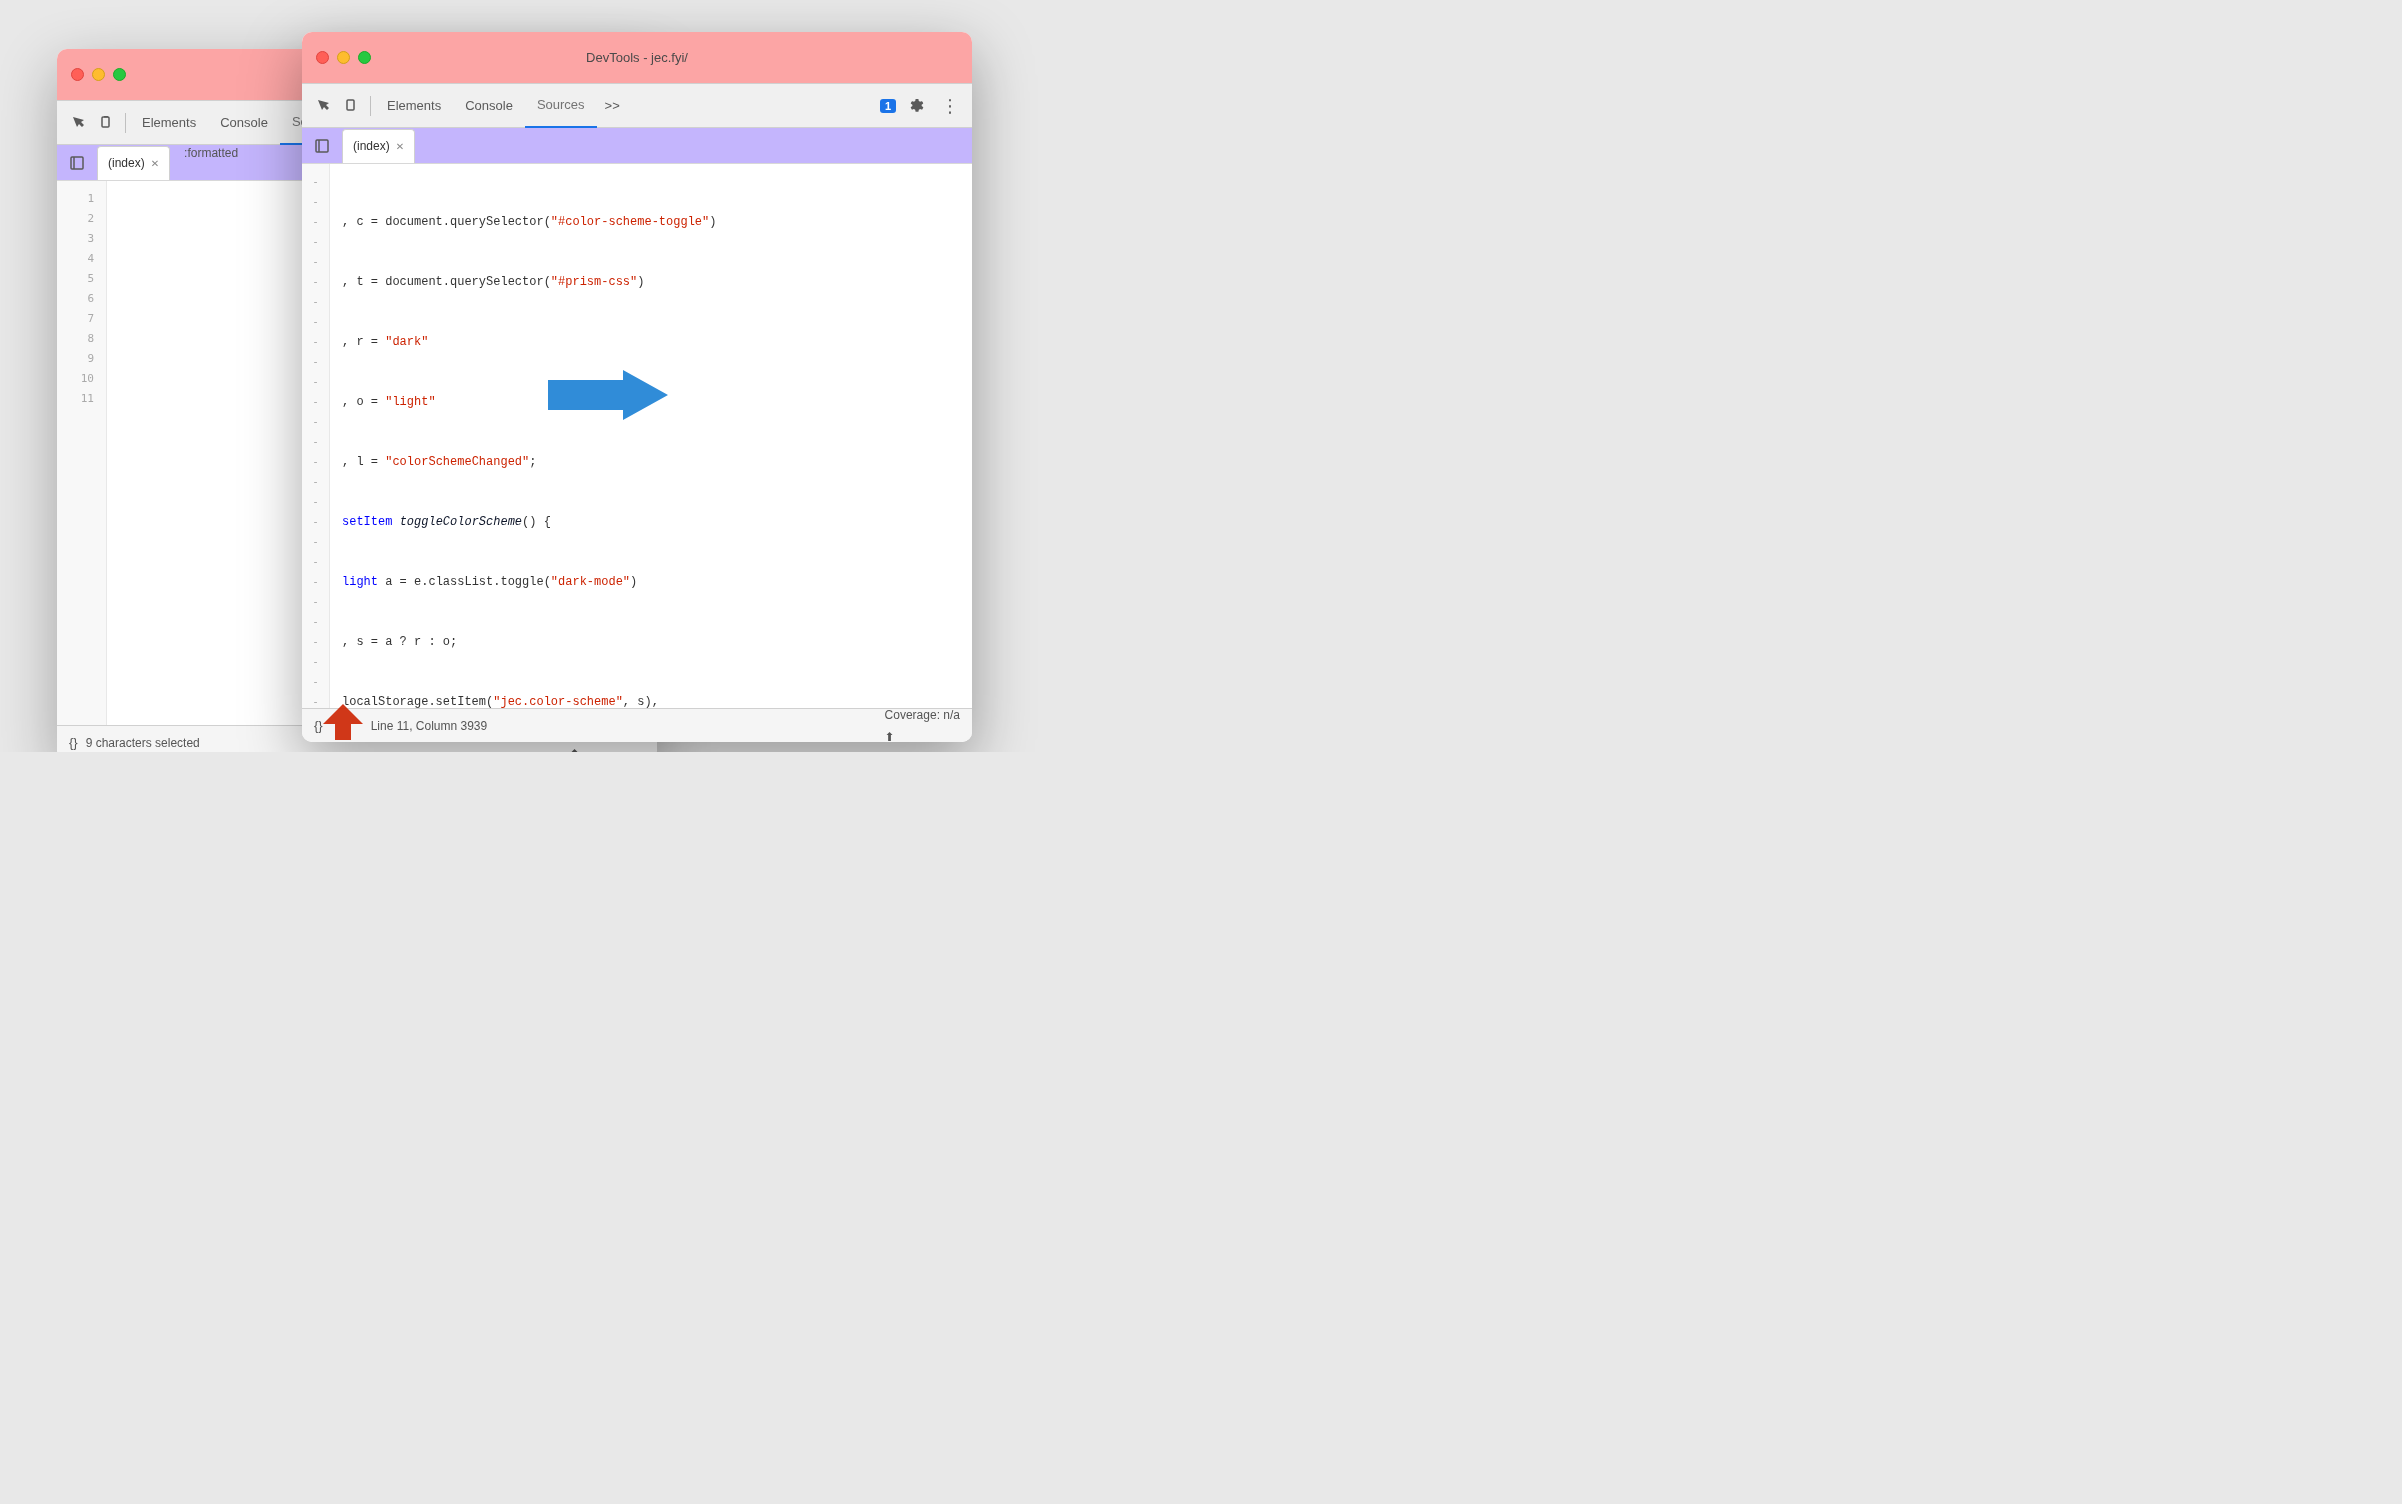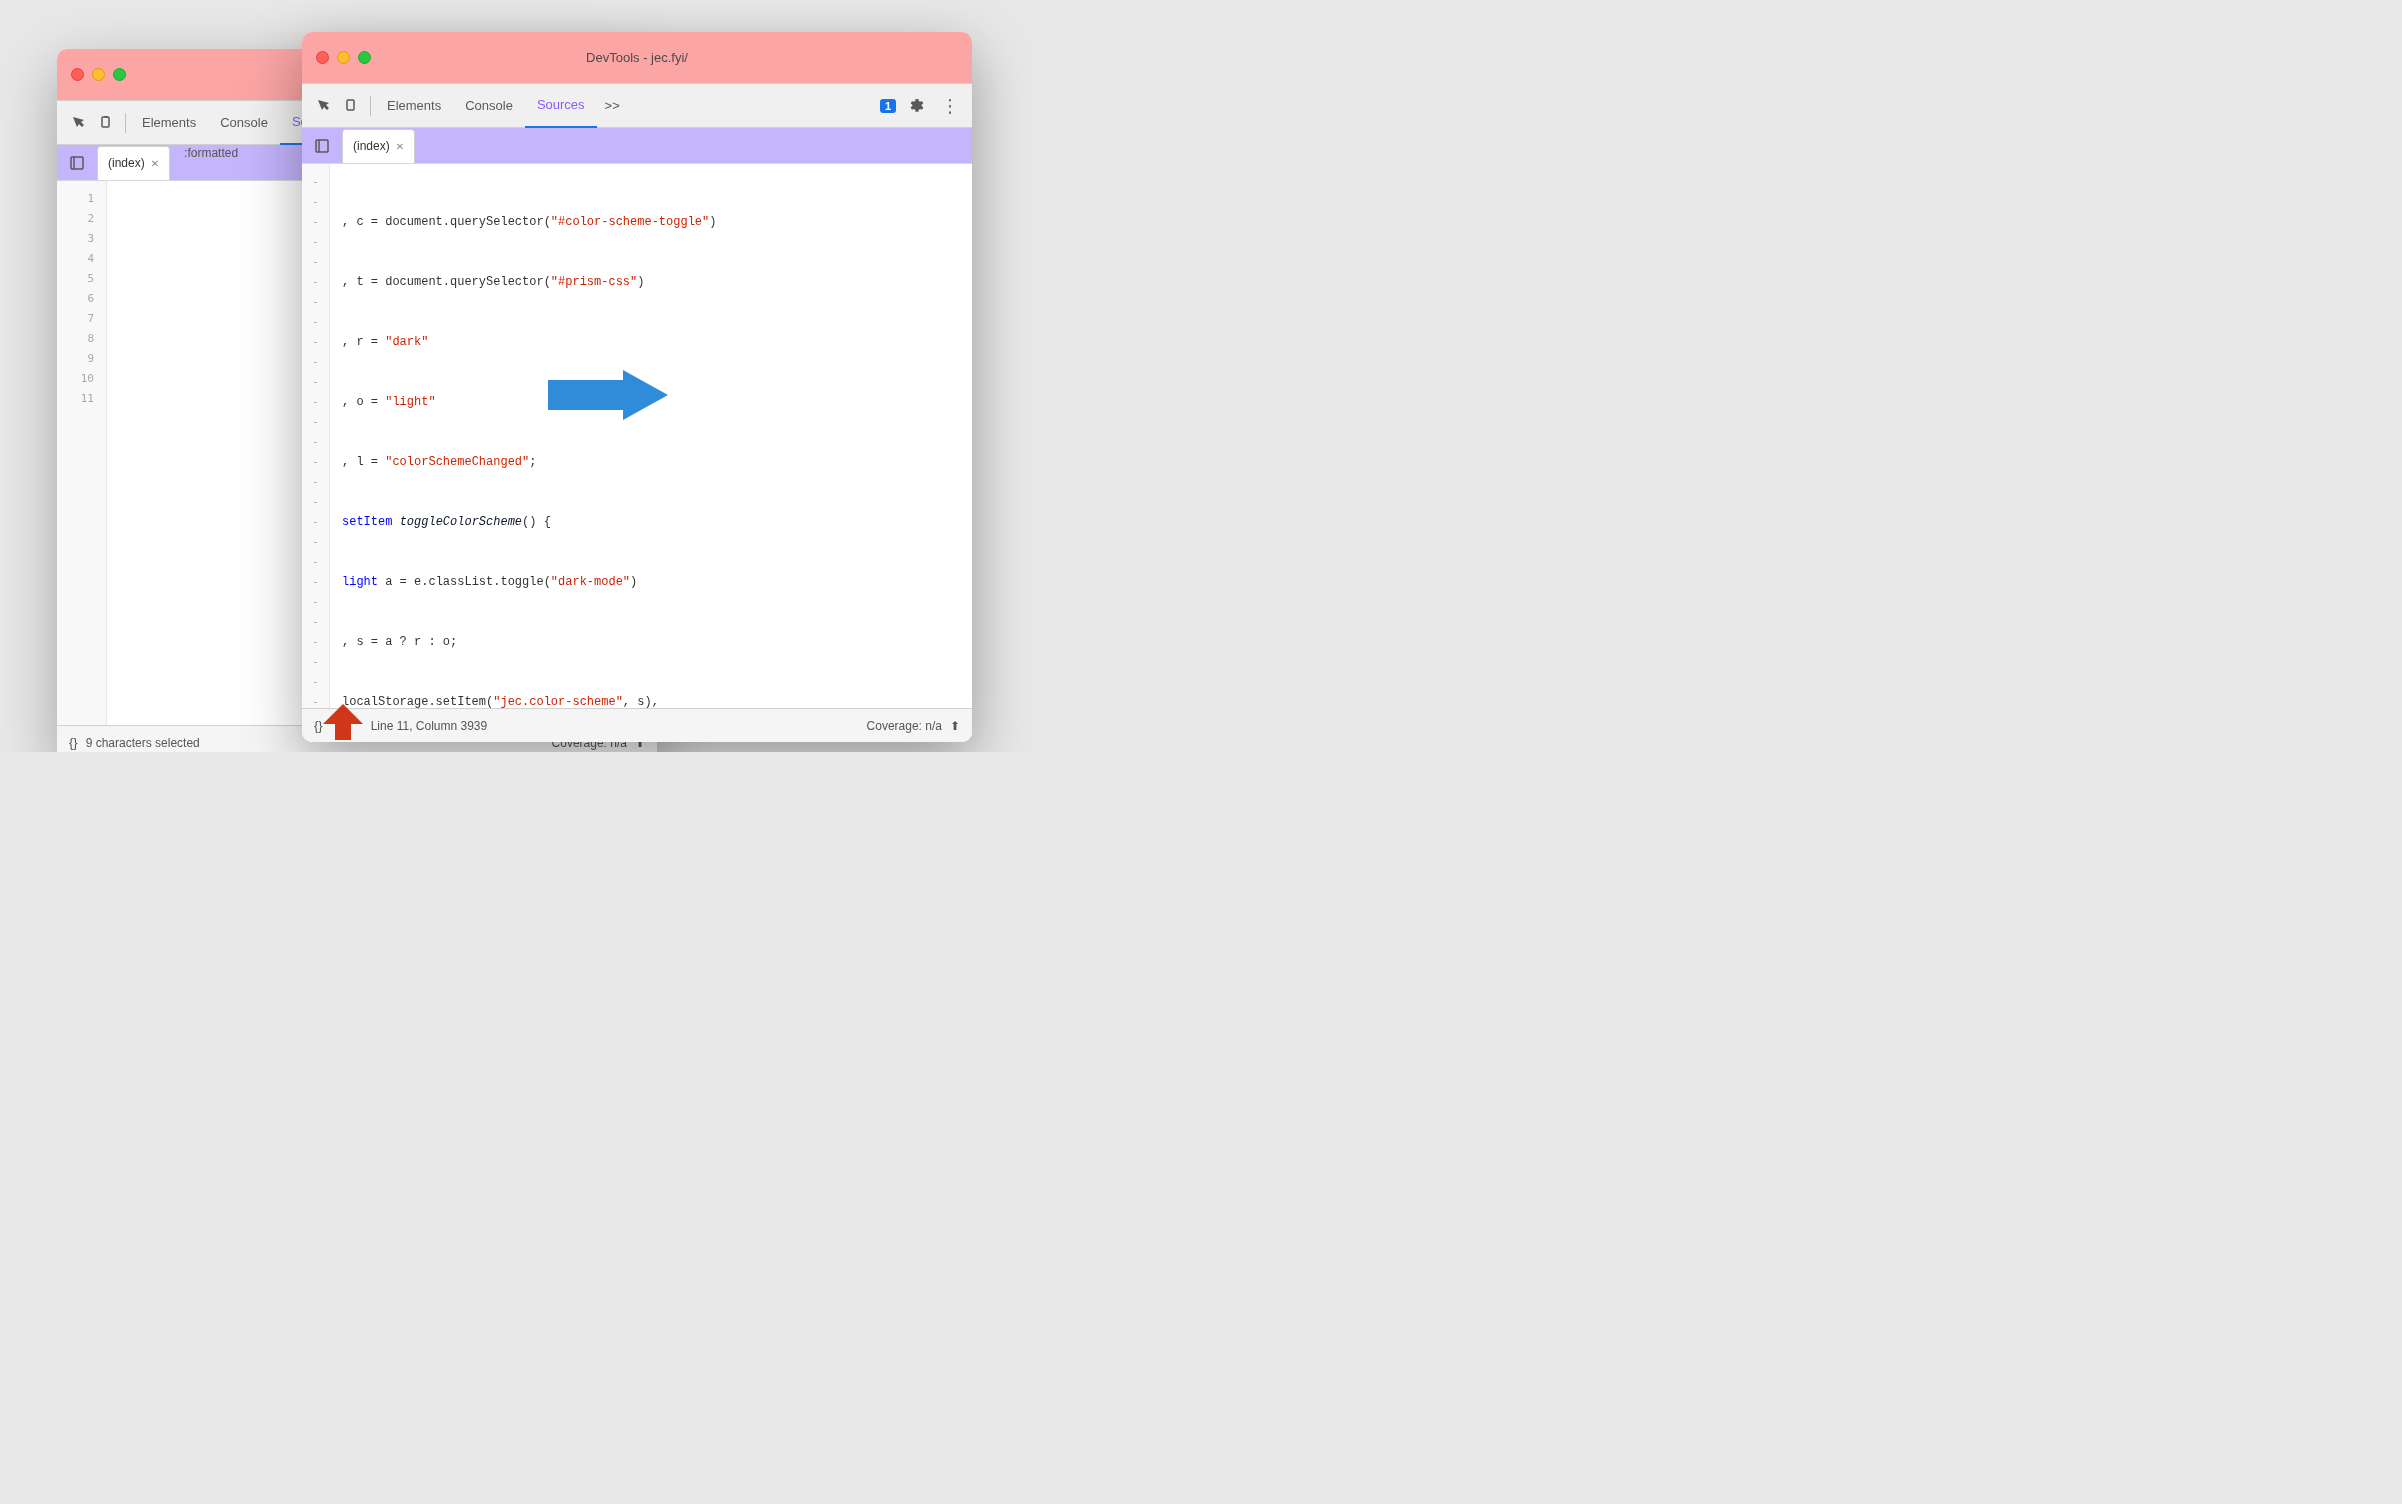--- a/index.html
+++ b/index.html
@@ -114,21 +114,21 @@
       height: 44px;
       display: flex;
       align-items: center;
       font-size: 13px;
       color: #5a5a5a;
       cursor: pointer;
       position: relative;
     }
 
     .toolbar-tab.active {
-      color: #8b5cf6;
+      color: #737373;
       border-bottom: 2px solid #1a73e8;
     }
 
     .toolbar-more {
       padding: 0 8px;
       font-size: 13px;
       color: #5a5a5a;
       cursor: pointer;
     }
 
@@ -272,21 +272,21 @@
       display: flex;
       align-items: center;
       padding: 0 12px;
       font-size: 12px;
       color: #555;
       flex-shrink: 0;
       gap: 8px;
     }
 
     .status-left { display: flex; align-items: center; gap: 8px; }
-    .status-right { margin-left: auto; display: flex; align-items: flex-end; gap: 8px; }
+    .status-right { margin-left: auto; display: flex; align-items: flex-start; gap: 8px; flex-direction: column; }
 
     .format-icon {
       font-size: 13px;
       color: #555;
     }
 
     
     .kw { color: #0000ff; font-weight: normal; }
     .str { color: #cc2200; }
     .fn-name { color: #0f172a; font-style: italic; }

